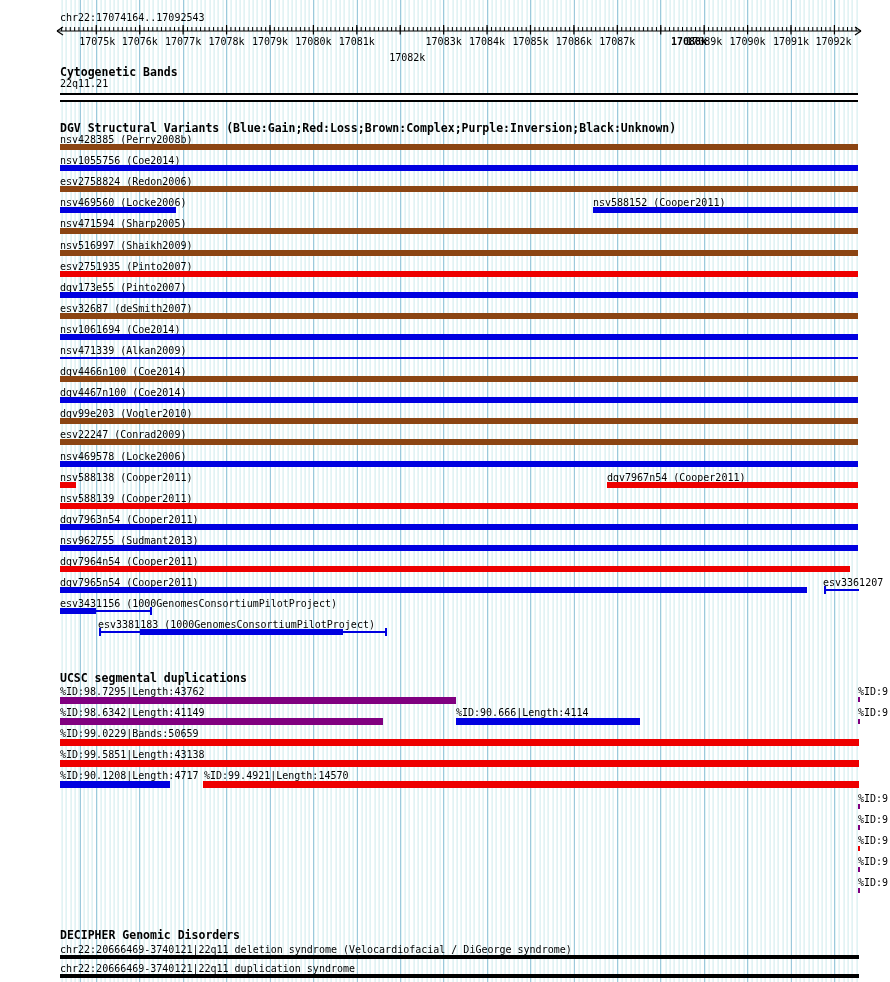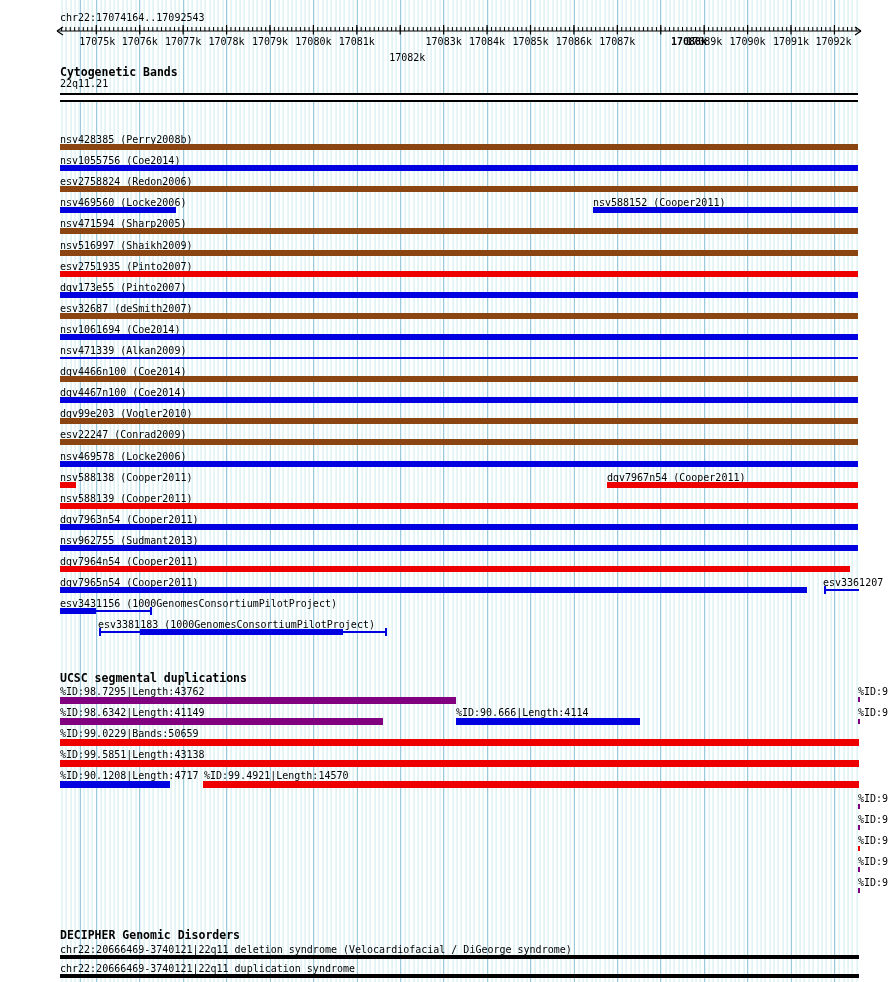--- a/index.html
+++ b/index.html
@@ -262,20 +262,21 @@
       <span class="txt" style="left: 685.166px; top: 36px; width: 38px; text-align: center;">17089k</span>
       <span class="txt" style="left: 728.585px; top: 36px; width: 38px; text-align: center;">17090k</span>
       <span class="txt" style="left: 772.004px; top: 36px; width: 38px; text-align: center;">17091k</span>
       <span class="txt" style="left: 815.423px; top: 36px; width: 22px; text-align: center;">17092k</span>
     </div>
 
   <span class="hdr" style="left:60px;top:66px;">Cytogenetic Bands</span>
   <span class="txt" style="left:60px;top:78px;">22q11.21</span>
   <div id="cytoband-box"></div>
 
+  <span class="hdr" style="left: 60px; top: 122px;">DGV Structural Variants (Blue:Gain;Red:Loss;Brown:Complex;Purple:Inversion;Black:Unknown)</span>
   <div id="dgv-rows">
       <span class="txt" style="left: 60px; top: 134px;">nsv428385 (Perry2008b)</span>
       <div class="seg" style="left: 60px; top: 144px; width: 798px; height: 6px; background: rgb(139, 69, 19);"></div>
       <span class="txt" style="left: 60px; top: 155px;">nsv1055756 (Coe2014)</span>
       <div class="seg" style="left: 60px; top: 165px; width: 798px; height: 6px; background: rgb(0, 0, 224);"></div>
       <span class="txt" style="left: 60px; top: 176px;">esv2758824 (Redon2006)</span>
       <div class="seg" style="left: 60px; top: 186px; width: 798px; height: 6px; background: rgb(139, 69, 19);"></div>
       <span class="txt" style="left: 60px; top: 197px;">nsv469560 (Locke2006)</span>
       <div class="seg" style="left: 60px; top: 207px; width: 116px; height: 6px; background: rgb(0, 0, 224);"></div>
       <span class="txt" style="left: 593px; top: 197px;">nsv588152 (Cooper2011)</span>

